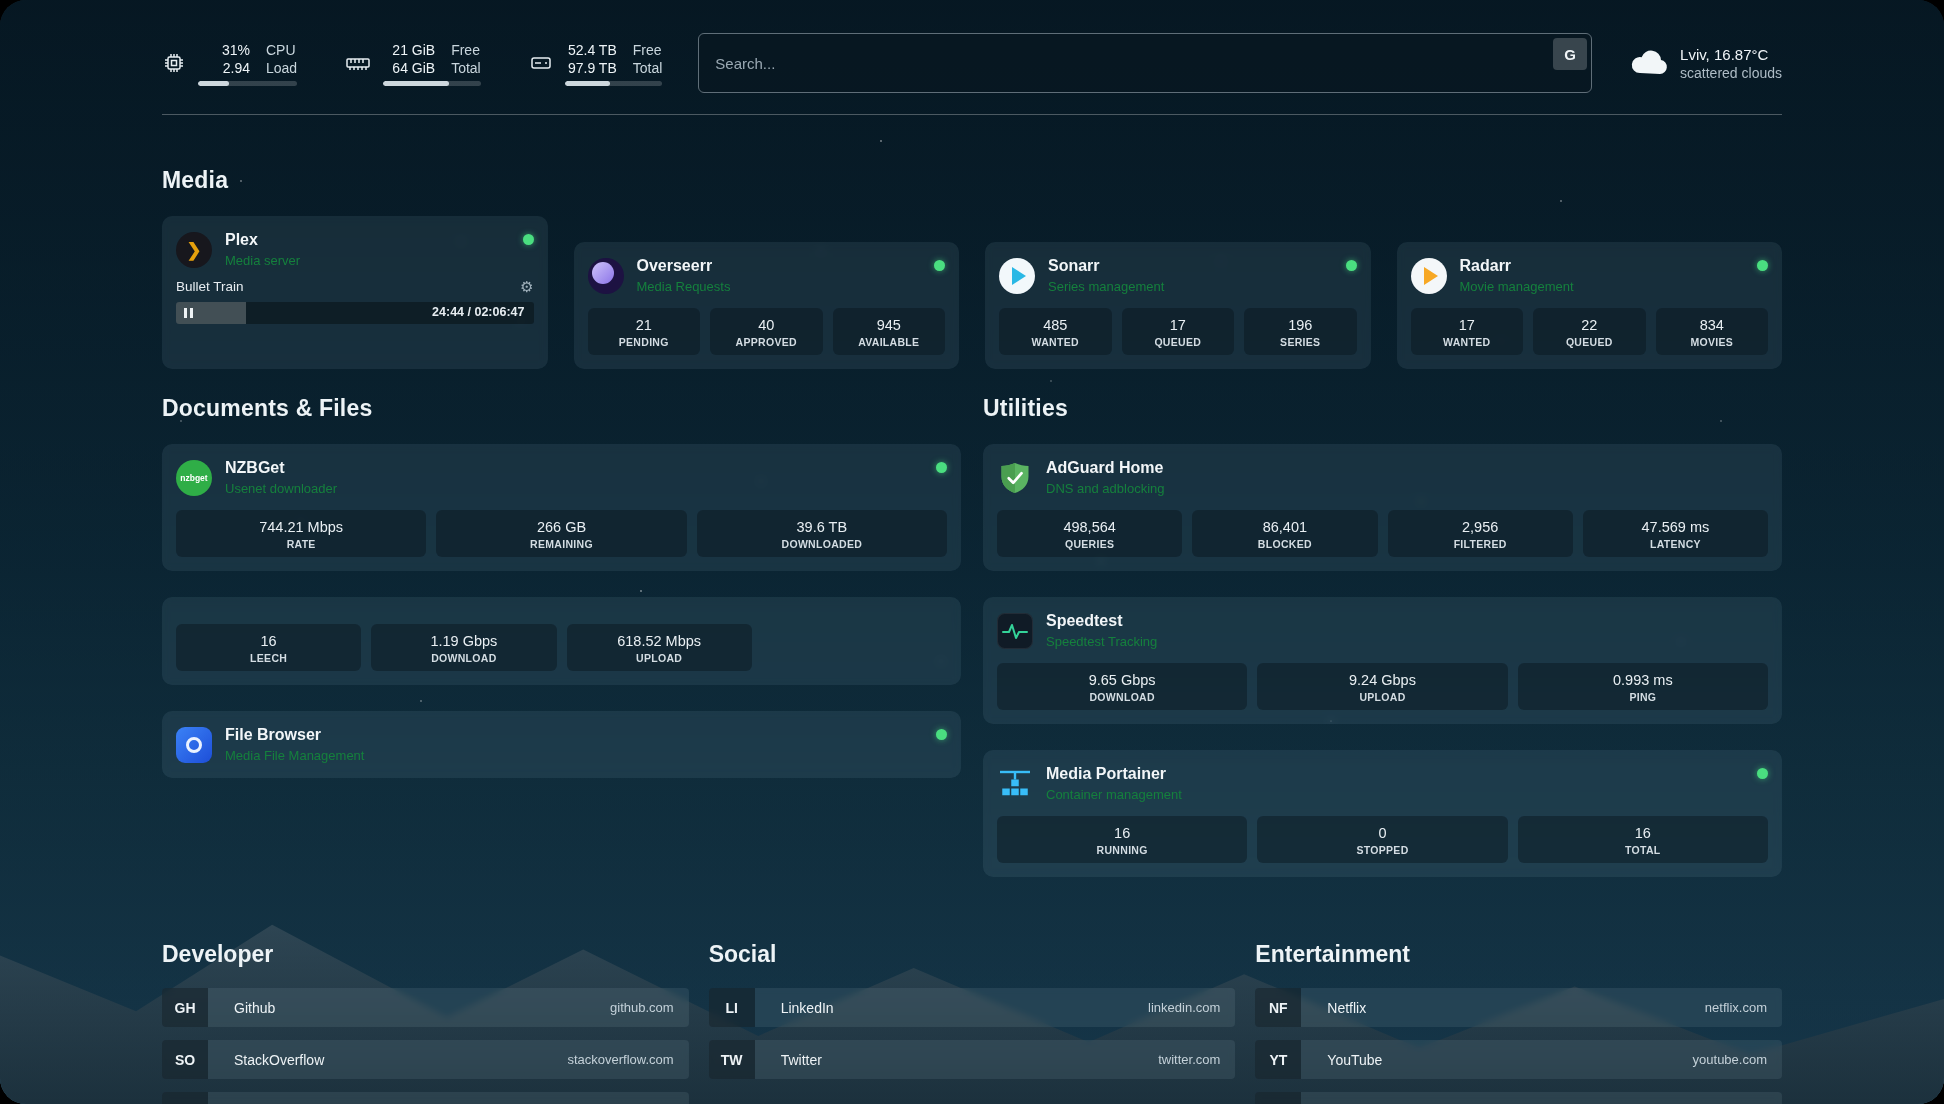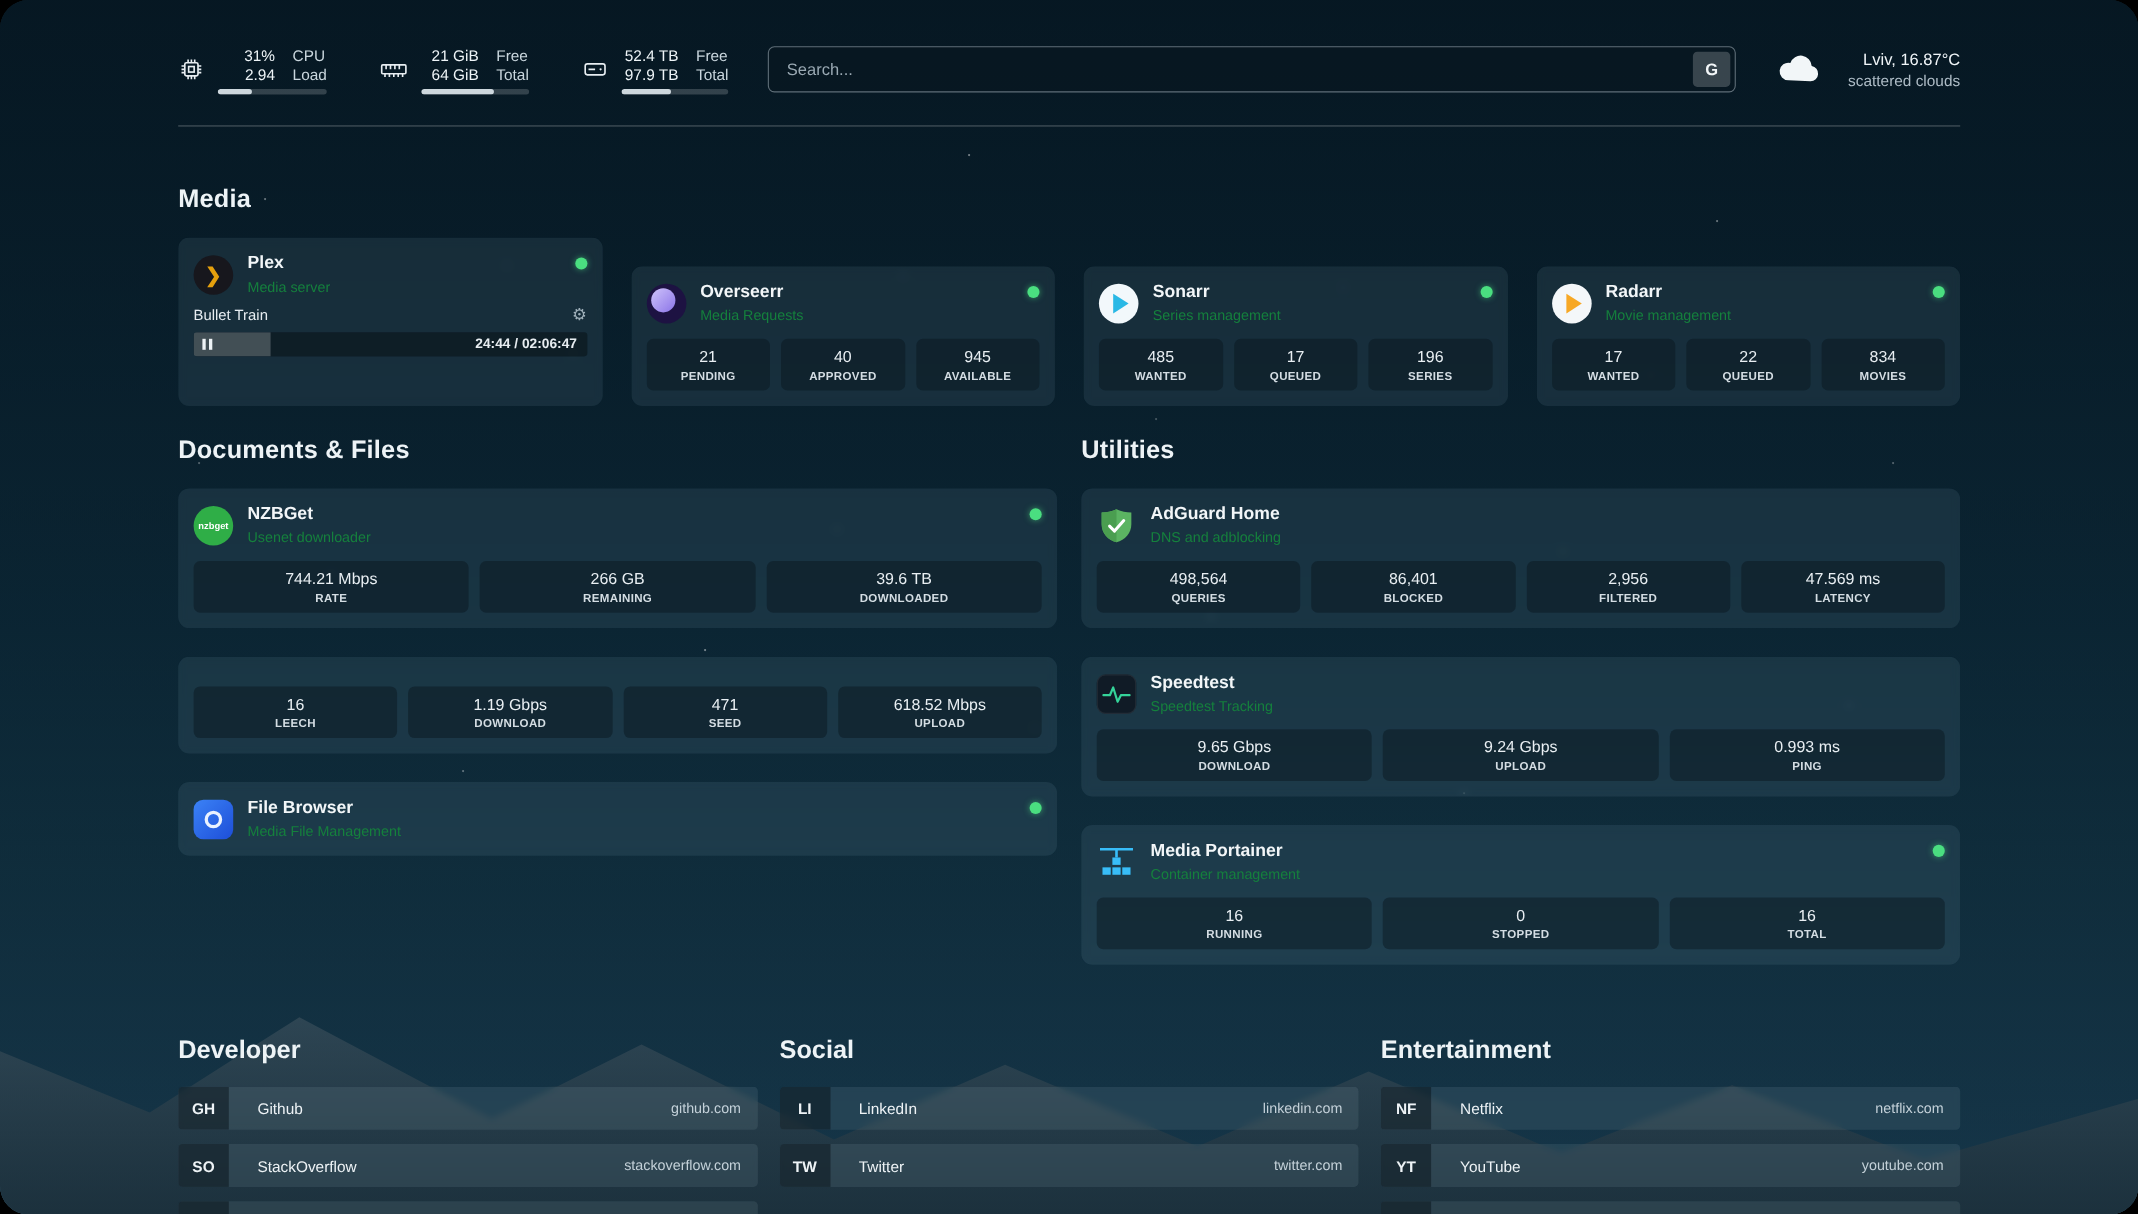--- a/index.html
+++ b/index.html
@@ -27,25 +27,25 @@
   .meter{display:flex;gap:12px;align-items:center;}
   .meter svg{flex:0 0 auto;}
   .meter-body{display:flex;flex-direction:column;gap:4px;}
   .meter-rows{display:flex;gap:16px;font-size:14px;line-height:18px;}
   .meter-col-values{text-align:right;color:#eef4f7;min-width:52px;}
   .meter-col-labels{color:#c9d6dd;}
   .meter-bar{height:5px;border-radius:3px;background:rgba(255,255,255,0.18);overflow:hidden;}
   .meter-fill{height:100%;background:#cdd7dd;border-radius:3px;}
 
   .search-wrap{flex:1;margin:0 36px;position:relative;}
-  .search-input{width:100%;box-sizing:border-box;height:42px;border-radius:6px;border:1px solid #5f6e78;background:rgba(9,22,31,0.45);color:#e8eef2;font-size:15px;padding:0 52px 0 16px;outline:none;font-family:"Liberation Sans",sans-serif;}
+  .search-input{width:100%;box-sizing:border-box;height:60px;border-radius:6px;border:1px solid #5f6e78;background:rgba(9,22,31,0.45);color:#e8eef2;font-size:15px;padding:0 52px 0 16px;outline:none;font-family:"Liberation Sans",sans-serif;}
   .search-input::placeholder{color:#9aa9b3;}
   .search-btn{position:absolute;right:5px;top:5px;width:34px;height:32px;border:none;border-radius:4px;background:rgba(255,255,255,0.20);color:#f2f6f8;font-size:15px;font-weight:bold;cursor:pointer;}
 
-  .weather{display:flex;align-items:center;gap:24px;text-align:right;}
+  .weather{display:flex;align-items:center;gap:10px;}
   .weather-text{display:flex;flex-direction:column;gap:2px;}
   .weather-loc{color:#f0f5f8;font-size:15px;}
   .weather-cond{color:#aebcc6;font-size:14px;}
 
   .divider{height:1px;background:rgba(255,255,255,0.28);margin-top:22px;}
 
   
   .section-title{color:#edf3f6;font-size:23px;font-weight:700;letter-spacing:.2px;}
   .media-title{margin:52px 0 22px;}
   .col-title{margin:26px 0 22px;}
@@ -348,24 +348,20 @@
           <div class="stats cols-4">
             <div class="stat">
                 <div class="stat-value">16</div>
                 <div class="stat-label">LEECH</div>
               </div>
             <div class="stat">
                 <div class="stat-value">1.19 Gbps</div>
                 <div class="stat-label">DOWNLOAD</div>
               </div>
             <div class="stat">
-                <div class="stat-value">471</div>
-                <div class="stat-label">SEED</div>
-              </div>
-            <div class="stat">
                 <div class="stat-value">618.52 Mbps</div>
                 <div class="stat-label">UPLOAD</div>
               </div>
           </div>
         </div>
 
         <div class="card">
           <div class="card-head">
             <div class="icon fb-icon"></div>
             <div class="head-text">

